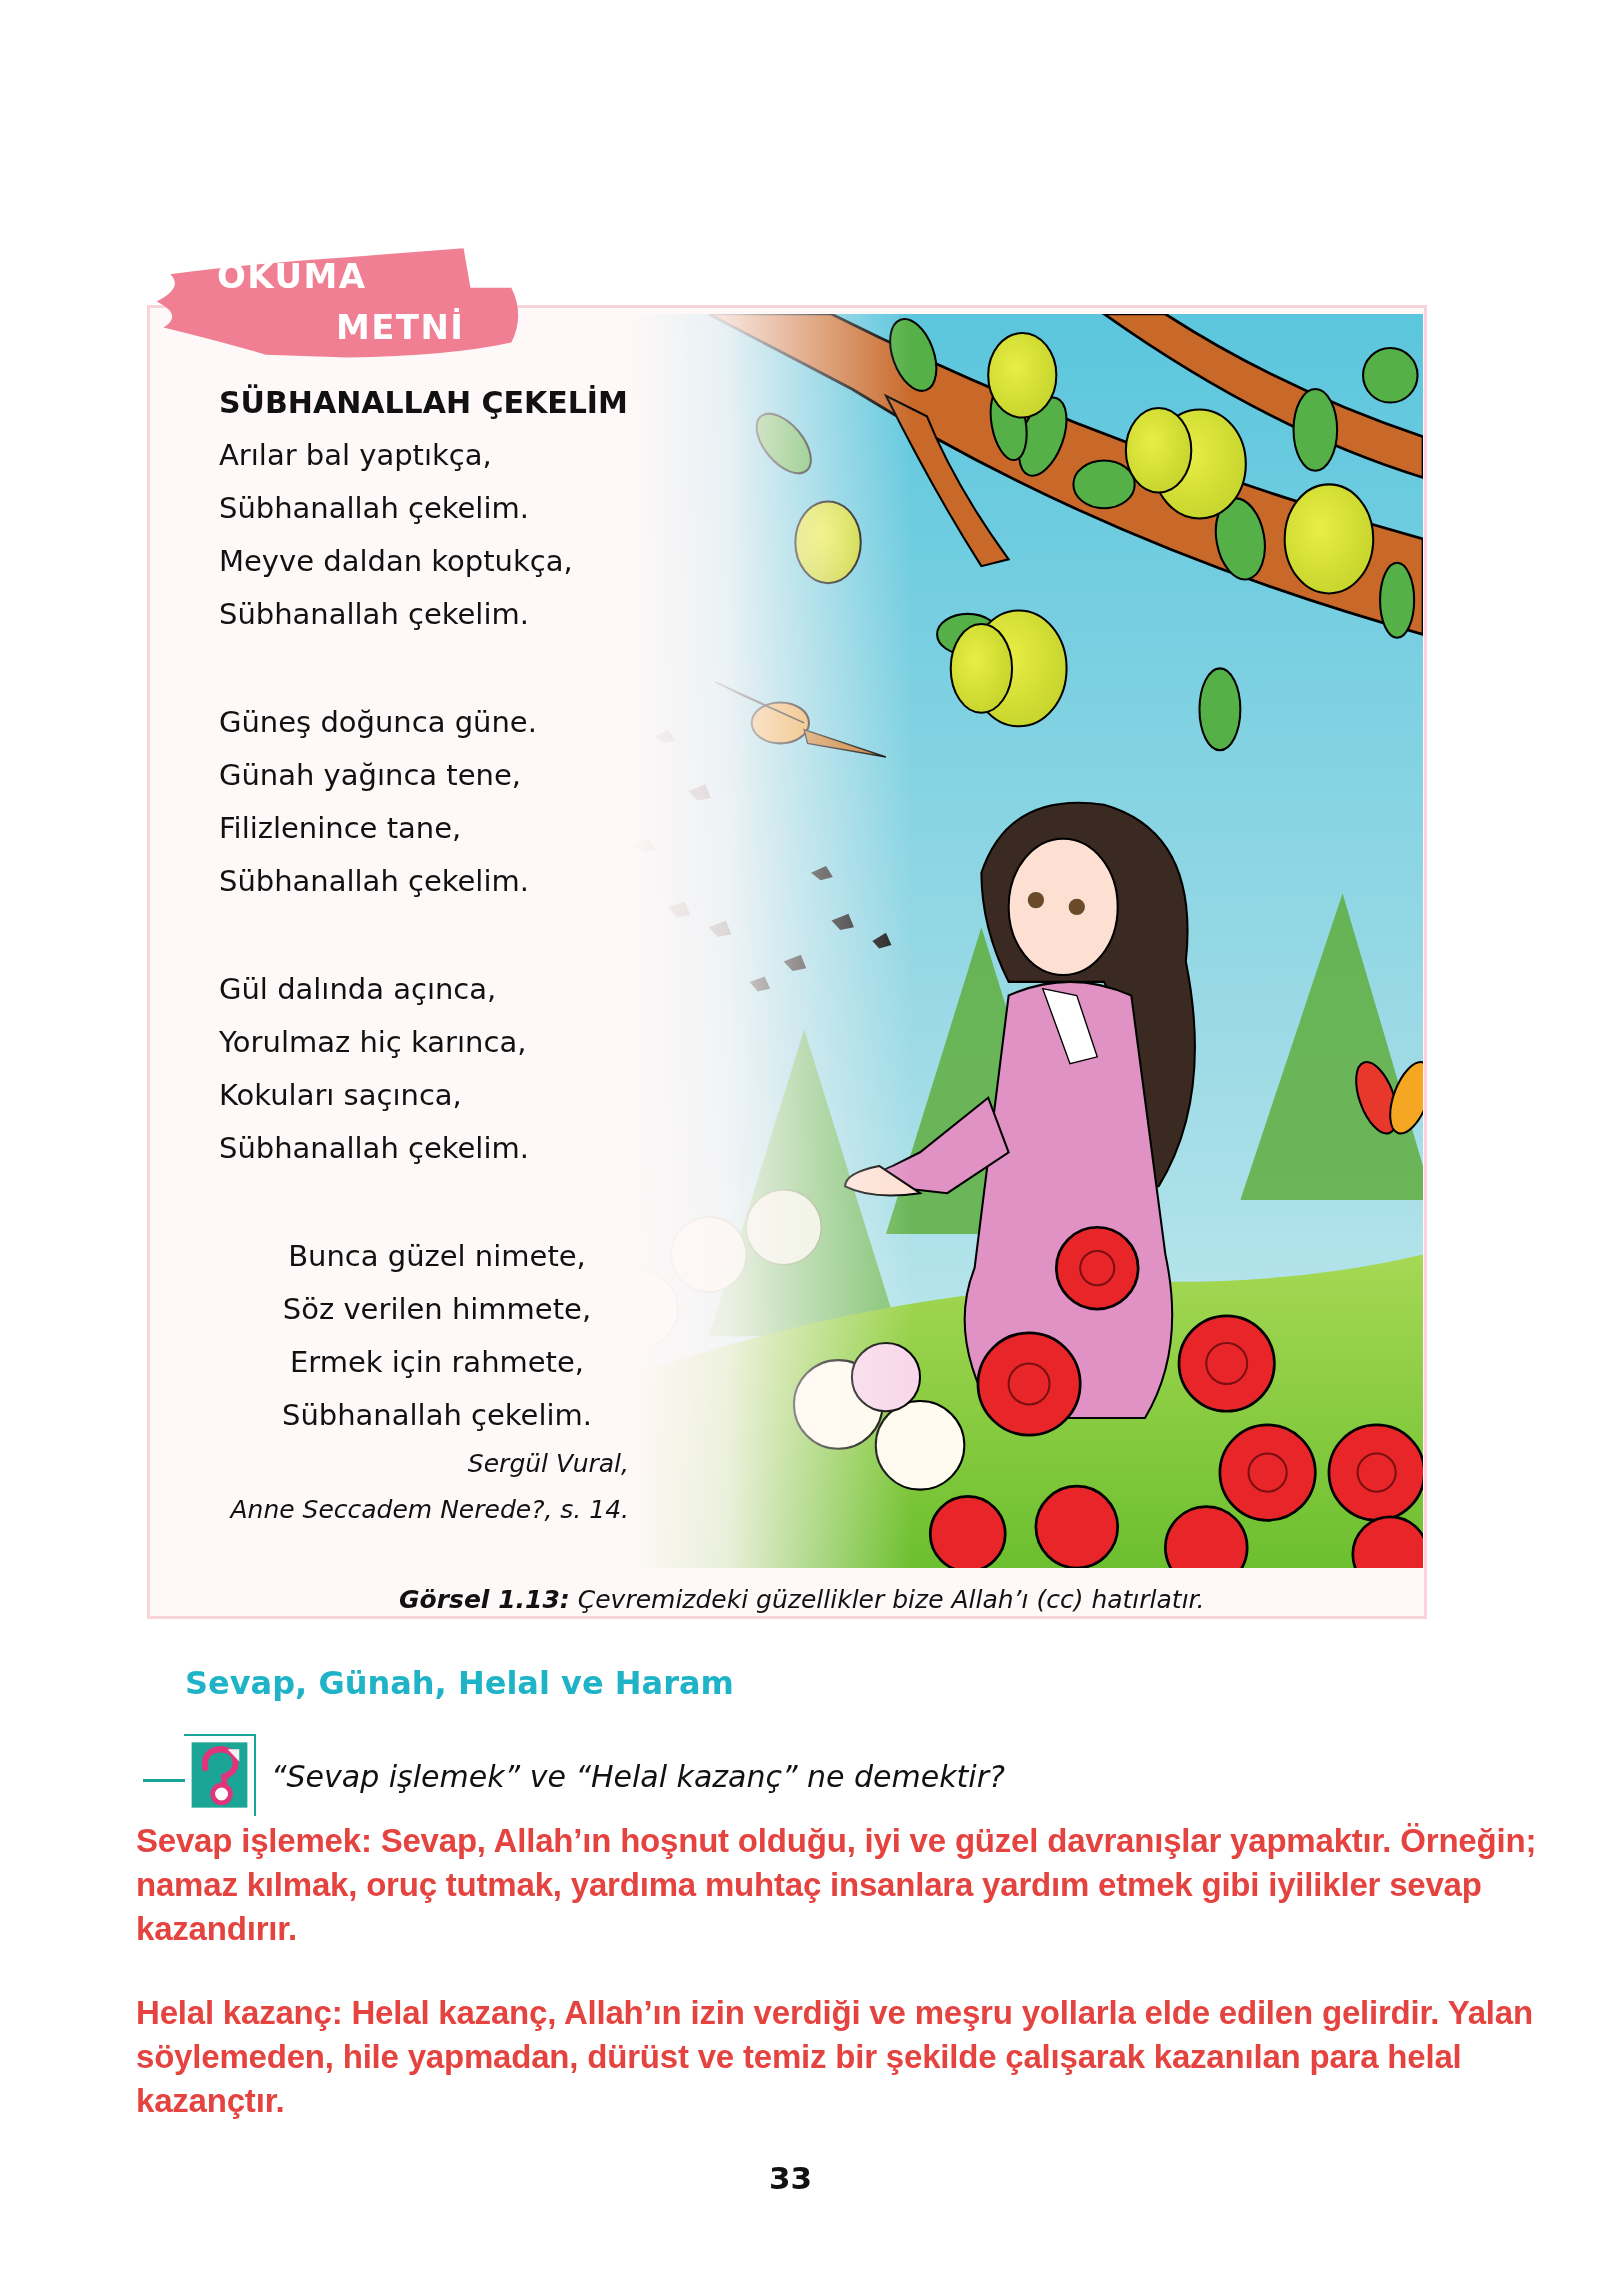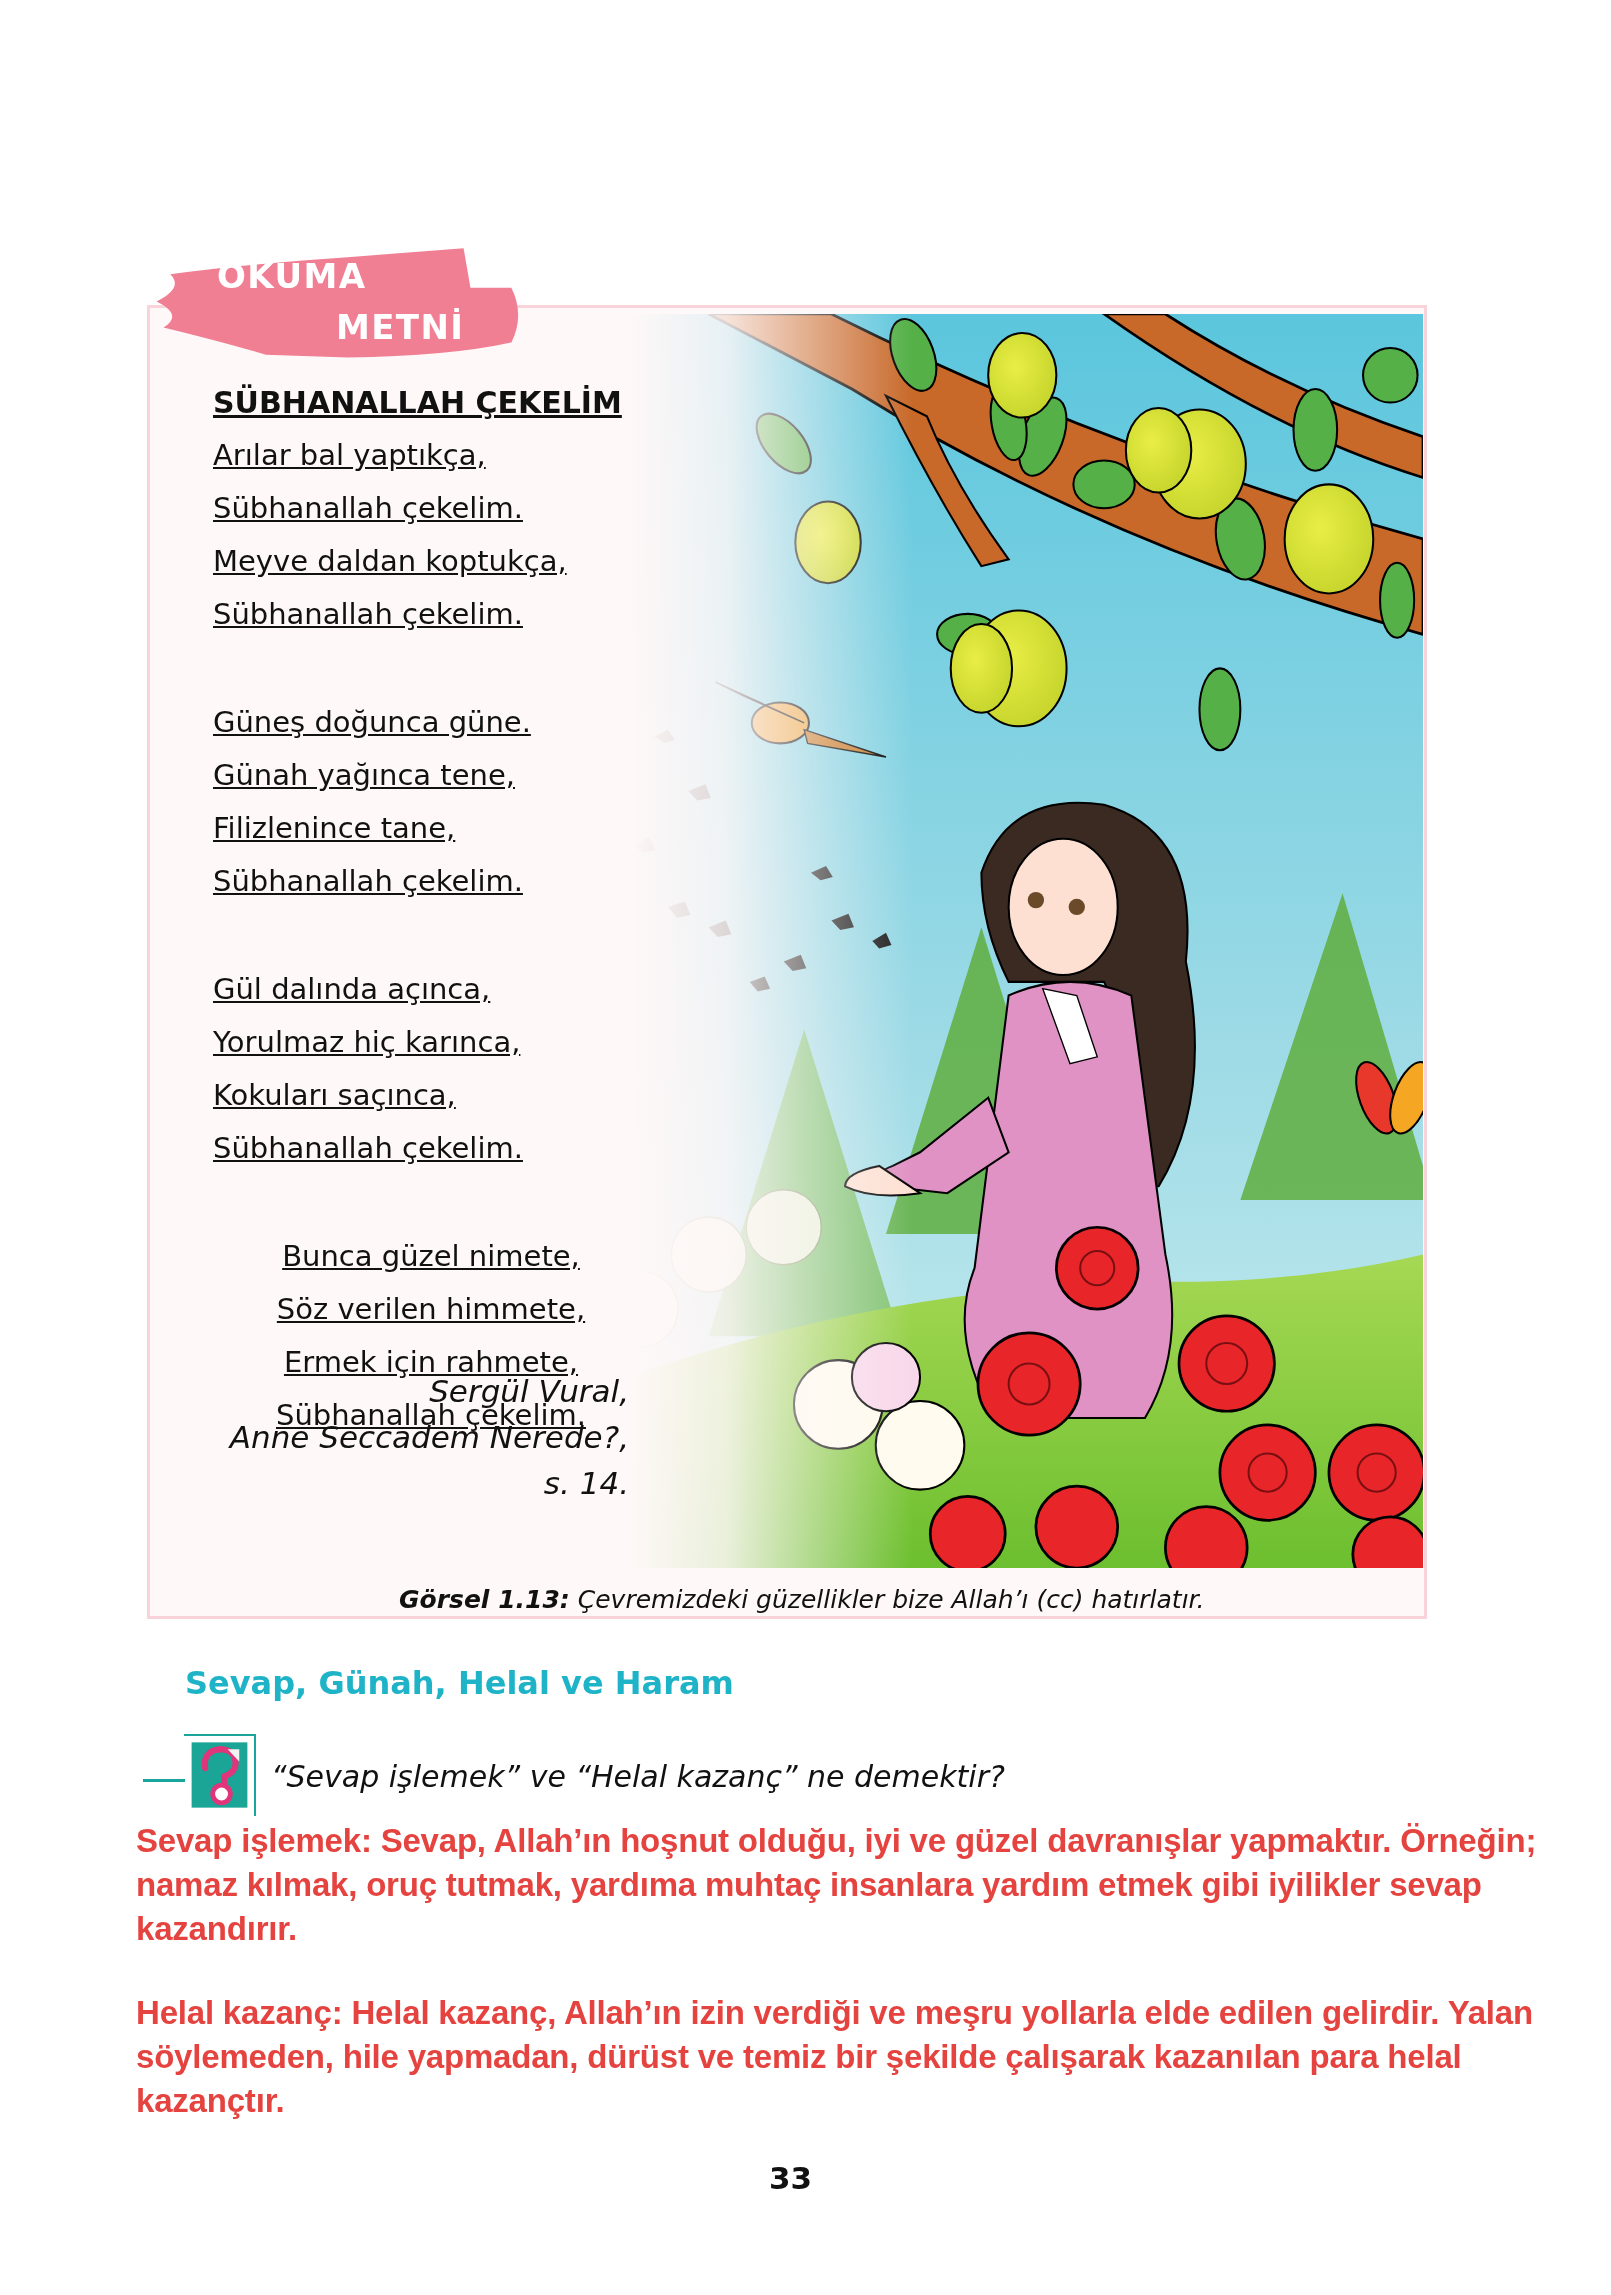--- a/index.html
+++ b/index.html
@@ -23,30 +23,30 @@
     position: absolute; left: 143px; top: 240px; width: 382px; height: 123px;
   }
   .badge svg { position: absolute; left: 0; top: 0; }
   .badge .b1, .badge .b2 {
     position: absolute; color: #fff; font-weight: bold; font-size: 34px; letter-spacing: 1.4px;
     font-family: "DejaVu Sans", sans-serif;
   }
   .badge .b1 { left: 74px; top: 16.4px; }
   .badge .b2 { left: 193px; top: 67px; }
   .poem {
-    position: absolute; left: 213px; top: 376px; width: 436px;
-    font-family: "DejaVu Sans", sans-serif; font-size: 29px; line-height: 53px; color: #111; text-decoration: underline;
+    position: absolute; left: 219px; top: 376px; width: 436px;
+    font-family: "DejaVu Sans", sans-serif; font-size: 29px; line-height: 53px; color: #111;
   }
   .poem .title { font-weight: bold; font-size: 30px; }
   .poem .stanza { margin-bottom: 55px; }
   .poem .stanza:last-of-type { margin-bottom: 0; text-align: center; }
   .poem .line { white-space: nowrap; }
   .source {
-    position: absolute; left: 213px; top: 1368px; width: 416px; text-align: right;
-    font-style: italic; font-size: 31px; line-height: 46px; color: #111;
+    position: absolute; left: 213px; top: 1441px; width: 416px; text-align: right;
+    font-style: italic; font-size: 25px; line-height: 46px; color: #111;
   }
   .caption {
     position: absolute; left: 399px; top: 1585px; font-size: 25px; color: #111; white-space: nowrap;
   }
   .caption b { font-style: italic; font-weight: bold; }
   .caption i { font-style: italic; }
   .section-title {
     position: absolute; left: 185px; top: 1664px; font-size: 32px; font-weight: bold; color: #1fb3c7;
   }
   .qicon-line {

